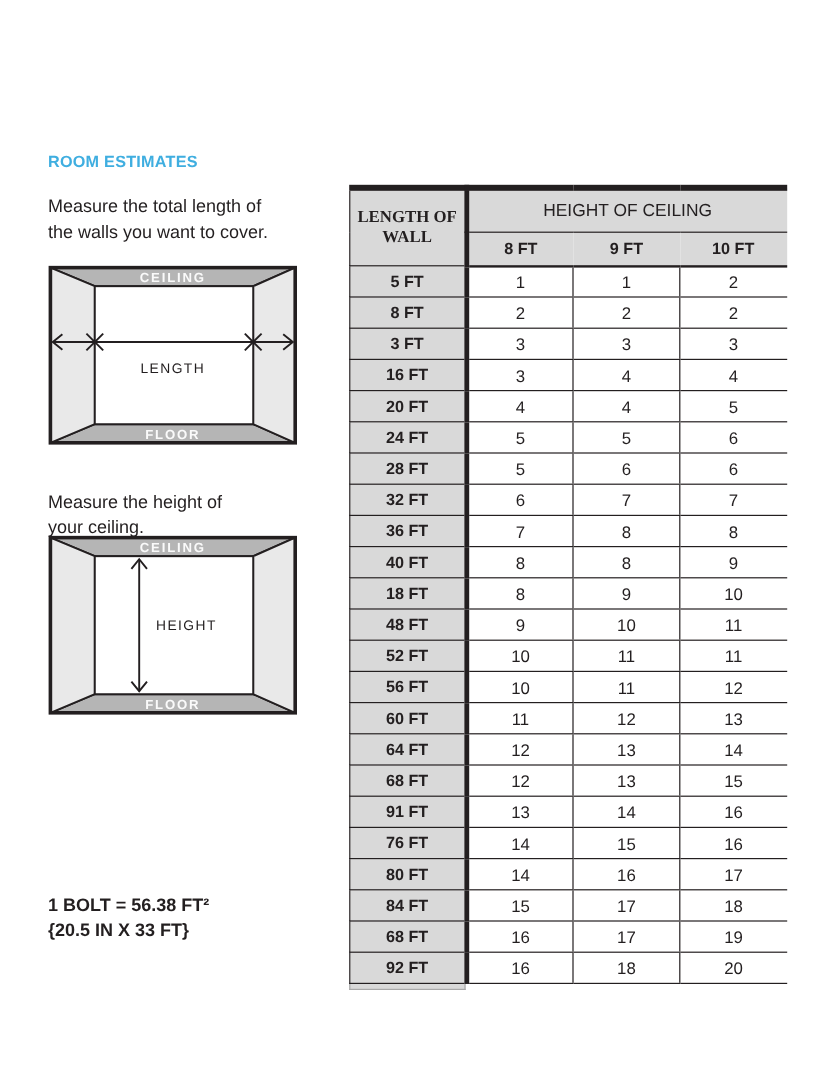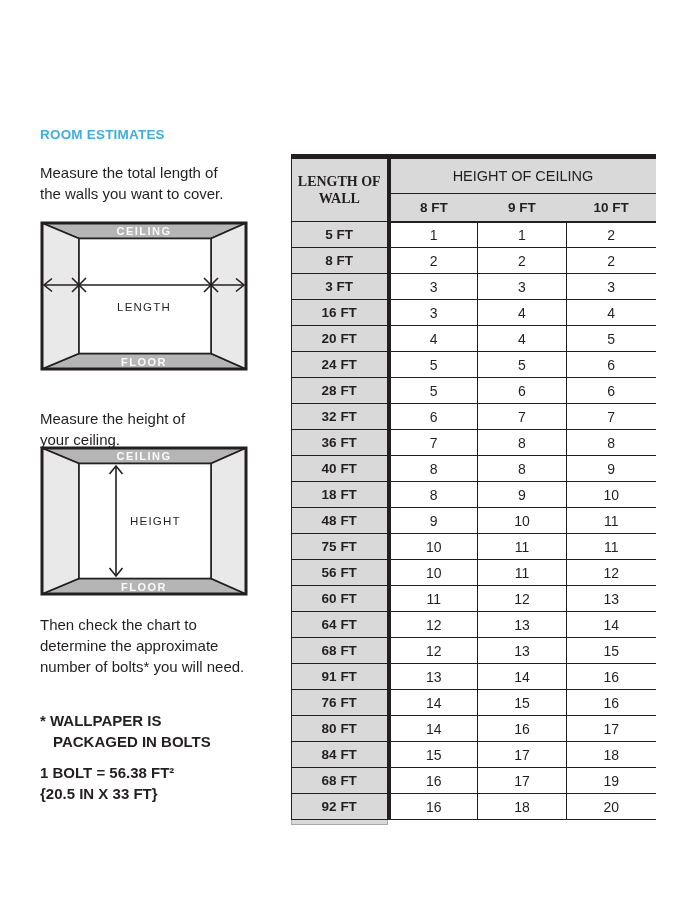--- a/index.html
+++ b/index.html
@@ -21,21 +21,21 @@
   .heading-left { left:40px; }
   .heading-right { left:291px; width:364px; text-align:center; }
   .body-text {
     position:absolute; left:40px; font-size:15px; line-height:21px;
     white-space:pre-line; color:var(--ink);
   }
   .step1 { top:162px; }
   .step2 { top:388px;margin-top:20px; }
   .step3 { top:614px; }
   .foot1 { top:710px; font-weight:700; padding-left:13px; text-indent:-13px; }
-  .foot2 { top:762px; font-weight:700; }
+  .foot2 { top:744px; font-weight:700; }
   .diagram { position:absolute; left:40px; }
   .diagram1 { top:221px; }
   .diagram2 { top:446px; }
   .diagram text { font-family:"Liberation Sans","DejaVu Sans",sans-serif; }
   .band-label { font-size:11px; font-weight:600; letter-spacing:1.5px; fill:#FAFAFA; }
   .dim-label { font-size:11.5px; font-weight:500; letter-spacing:1.2px; fill:var(--ink); }
 
   .table-block { position:absolute; left:291px; top:154px; width:364px; }
   table.bolts {
     border-collapse:collapse; table-layout:fixed; width:364px;
@@ -116,25 +116,20 @@
     <text class="band-label" x="104" y="14" text-anchor="middle">CEILING</text>
     <text class="band-label" x="104" y="144.5" text-anchor="middle">FLOOR</text>
     <g stroke="#231F20" stroke-width="1.6" fill="none">
       <line x1="76" y1="20" x2="76" y2="130"></line>
       <polyline points="69.5,28 76,20 82.5,28"></polyline>
       <polyline points="69.5,122 76,130 82.5,122"></polyline>
     </g>
     <text class="dim-label" x="90" y="79" text-anchor="start">HEIGHT</text>
   </svg>
 
-  <div class="body-text step3">Then check the chart to
-determine the approximate
-number of bolts* you will need.</div>
-  <div class="body-text foot1">* WALLPAPER IS
-PACKAGED IN BOLTS</div>
   <div class="body-text foot2">1 BOLT = 56.38 FT²
 {20.5 IN X 33 FT}</div>
 
   <div class="table-block">
     <table class="bolts">
       <colgroup>
         <col style="width:97px">
           <col style="width:89px">
           <col style="width:89px">
           <col style="width:89px">
@@ -230,21 +225,21 @@
           </tr>
 
           <tr>
             <th class="rowlabel">48 FT</th>
             <td class="first">9</td>
             <td>10</td>
             <td>11</td>
           </tr>
 
           <tr>
-            <th class="rowlabel">75 FT</th>
+            <th class="rowlabel">52 FT</th>
             <td class="first">10</td>
             <td>11</td>
             <td>11</td>
           </tr>
 
           <tr>
             <th class="rowlabel">56 FT</th>
             <td class="first">10</td>
             <td>11</td>
             <td>12</td>

